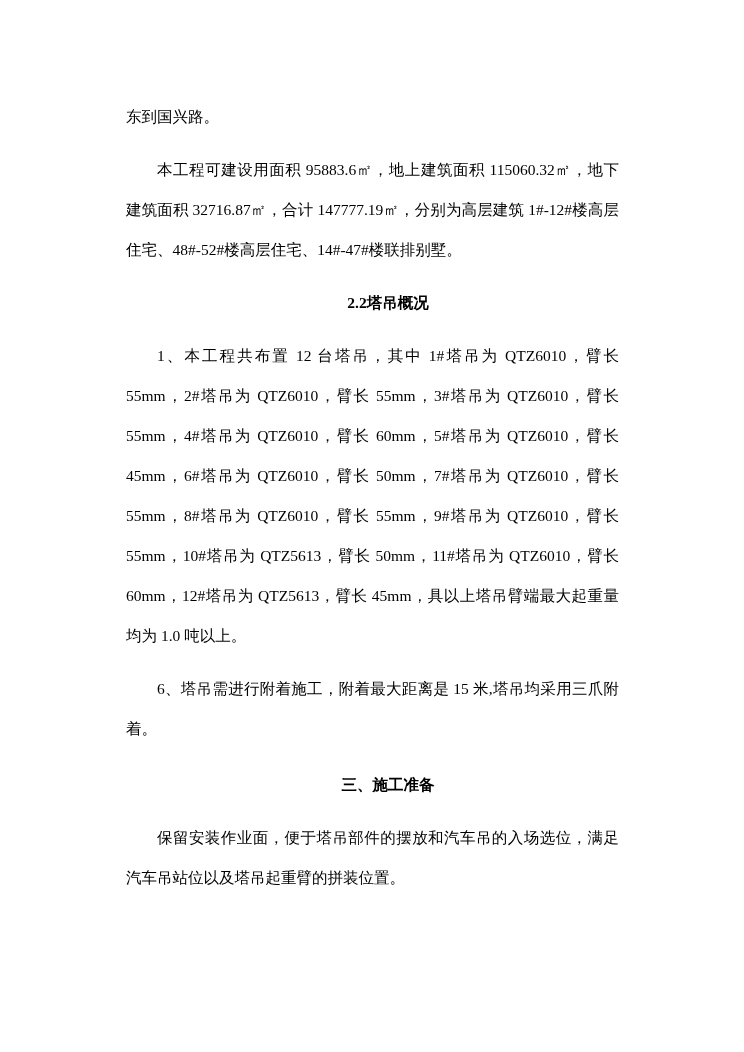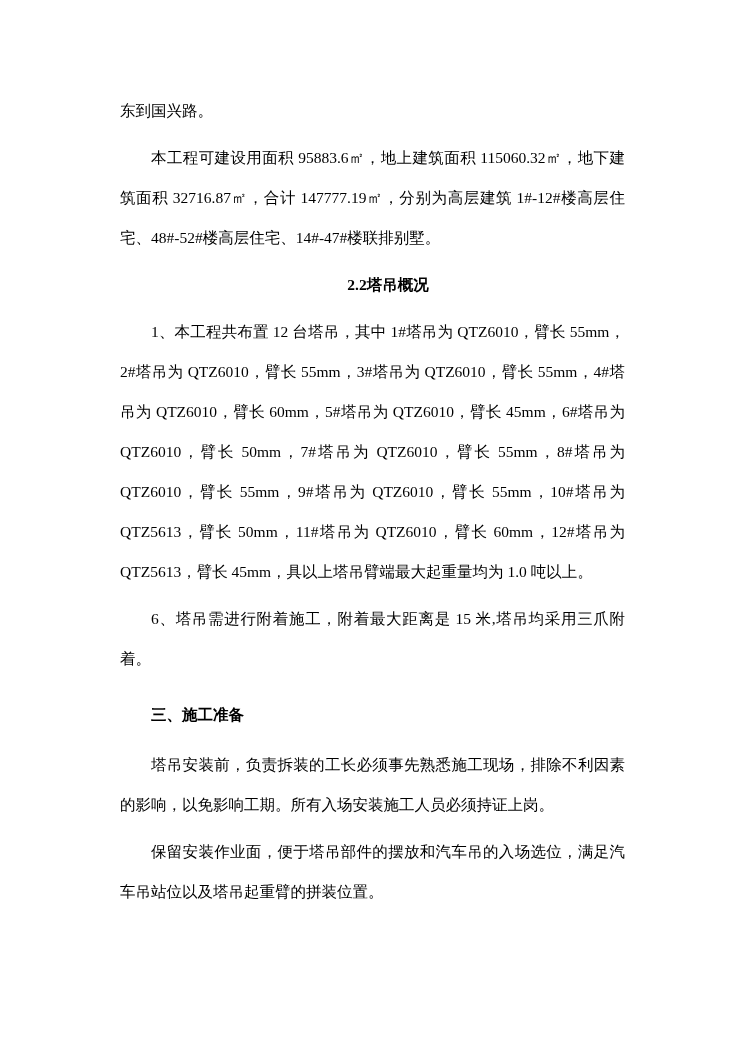--- a/index.html
+++ b/index.html
@@ -12,40 +12,40 @@
     width: 744px;
     height: 1052px;
     background: #ffffff;
     box-sizing: border-box;
     padding: 84px 112px 60px 113px;
     overflow: hidden;
     font-family: "Liberation Serif", "DejaVu Serif", serif;
     color: #000000;
   }
   .doc p {
-    margin: 7px;
+    margin: 13px;
     font-size: 15.5px;
     line-height: 40px;
     text-align: justify;
     text-justify: inter-ideograph;
     word-break: break-word;
     font-family: Liberation Serif, serif;
   }
   .doc p.indent {
     text-indent: 2em;
   }
   .doc p.heading {
     font-weight: bold;
     text-indent: 2em;
     text-align: center;
   }
   .doc p.section-heading {
     font-weight: bold;
     text-indent: 2em;
-    text-align: left;
+    text-align: center;
     margin-top: 16px;
     margin-bottom: 10px;
   }
 </style>
 </head>
 <body>
 
 <div class="page">
   <div class="doc">
 
@@ -57,18 +57,17 @@
 
     <p class="indent">1、本工程共布置 12 台塔吊，其中 1#塔吊为 QTZ6010，臂长 55mm，2#塔吊为 QTZ6010，臂长 55mm，3#塔吊为 QTZ6010，臂长 55mm，4#塔吊为 QTZ6010，臂长 60mm，5#塔吊为 QTZ6010，臂长 45mm，6#塔吊为 QTZ6010，臂长 50mm，7#塔吊为 QTZ6010，臂长 55mm，8#塔吊为 QTZ6010，臂长 55mm，9#塔吊为 QTZ6010，臂长 55mm，10#塔吊为 QTZ5613，臂长 50mm，11#塔吊为 QTZ6010，臂长 60mm，12#塔吊为 QTZ5613，臂长 45mm，具以上塔吊臂端最大起重量均为 1.0 吨以上。</p>
 
 
     <p class="indent">6、塔吊需进行附着施工，附着最大距离是 15 米,塔吊均采用三爪附着。</p>
 
 
     <p class="section-heading">三、施工准备</p>
 
 
-    <p class="indent">塔吊安装前，负责拆装的工长必须事先熟悉施工现场，排除不利因素的影响，以免影响工期。所有入场安装施工人员必须持证上岗。</p>
 
     <p class="indent">保留安装作业面，便于塔吊部件的摆放和汽车吊的入场选位，满足汽车吊站位以及塔吊起重臂的拼装位置。</p>
 
   </div>
 </div>
 
 </body></html>

